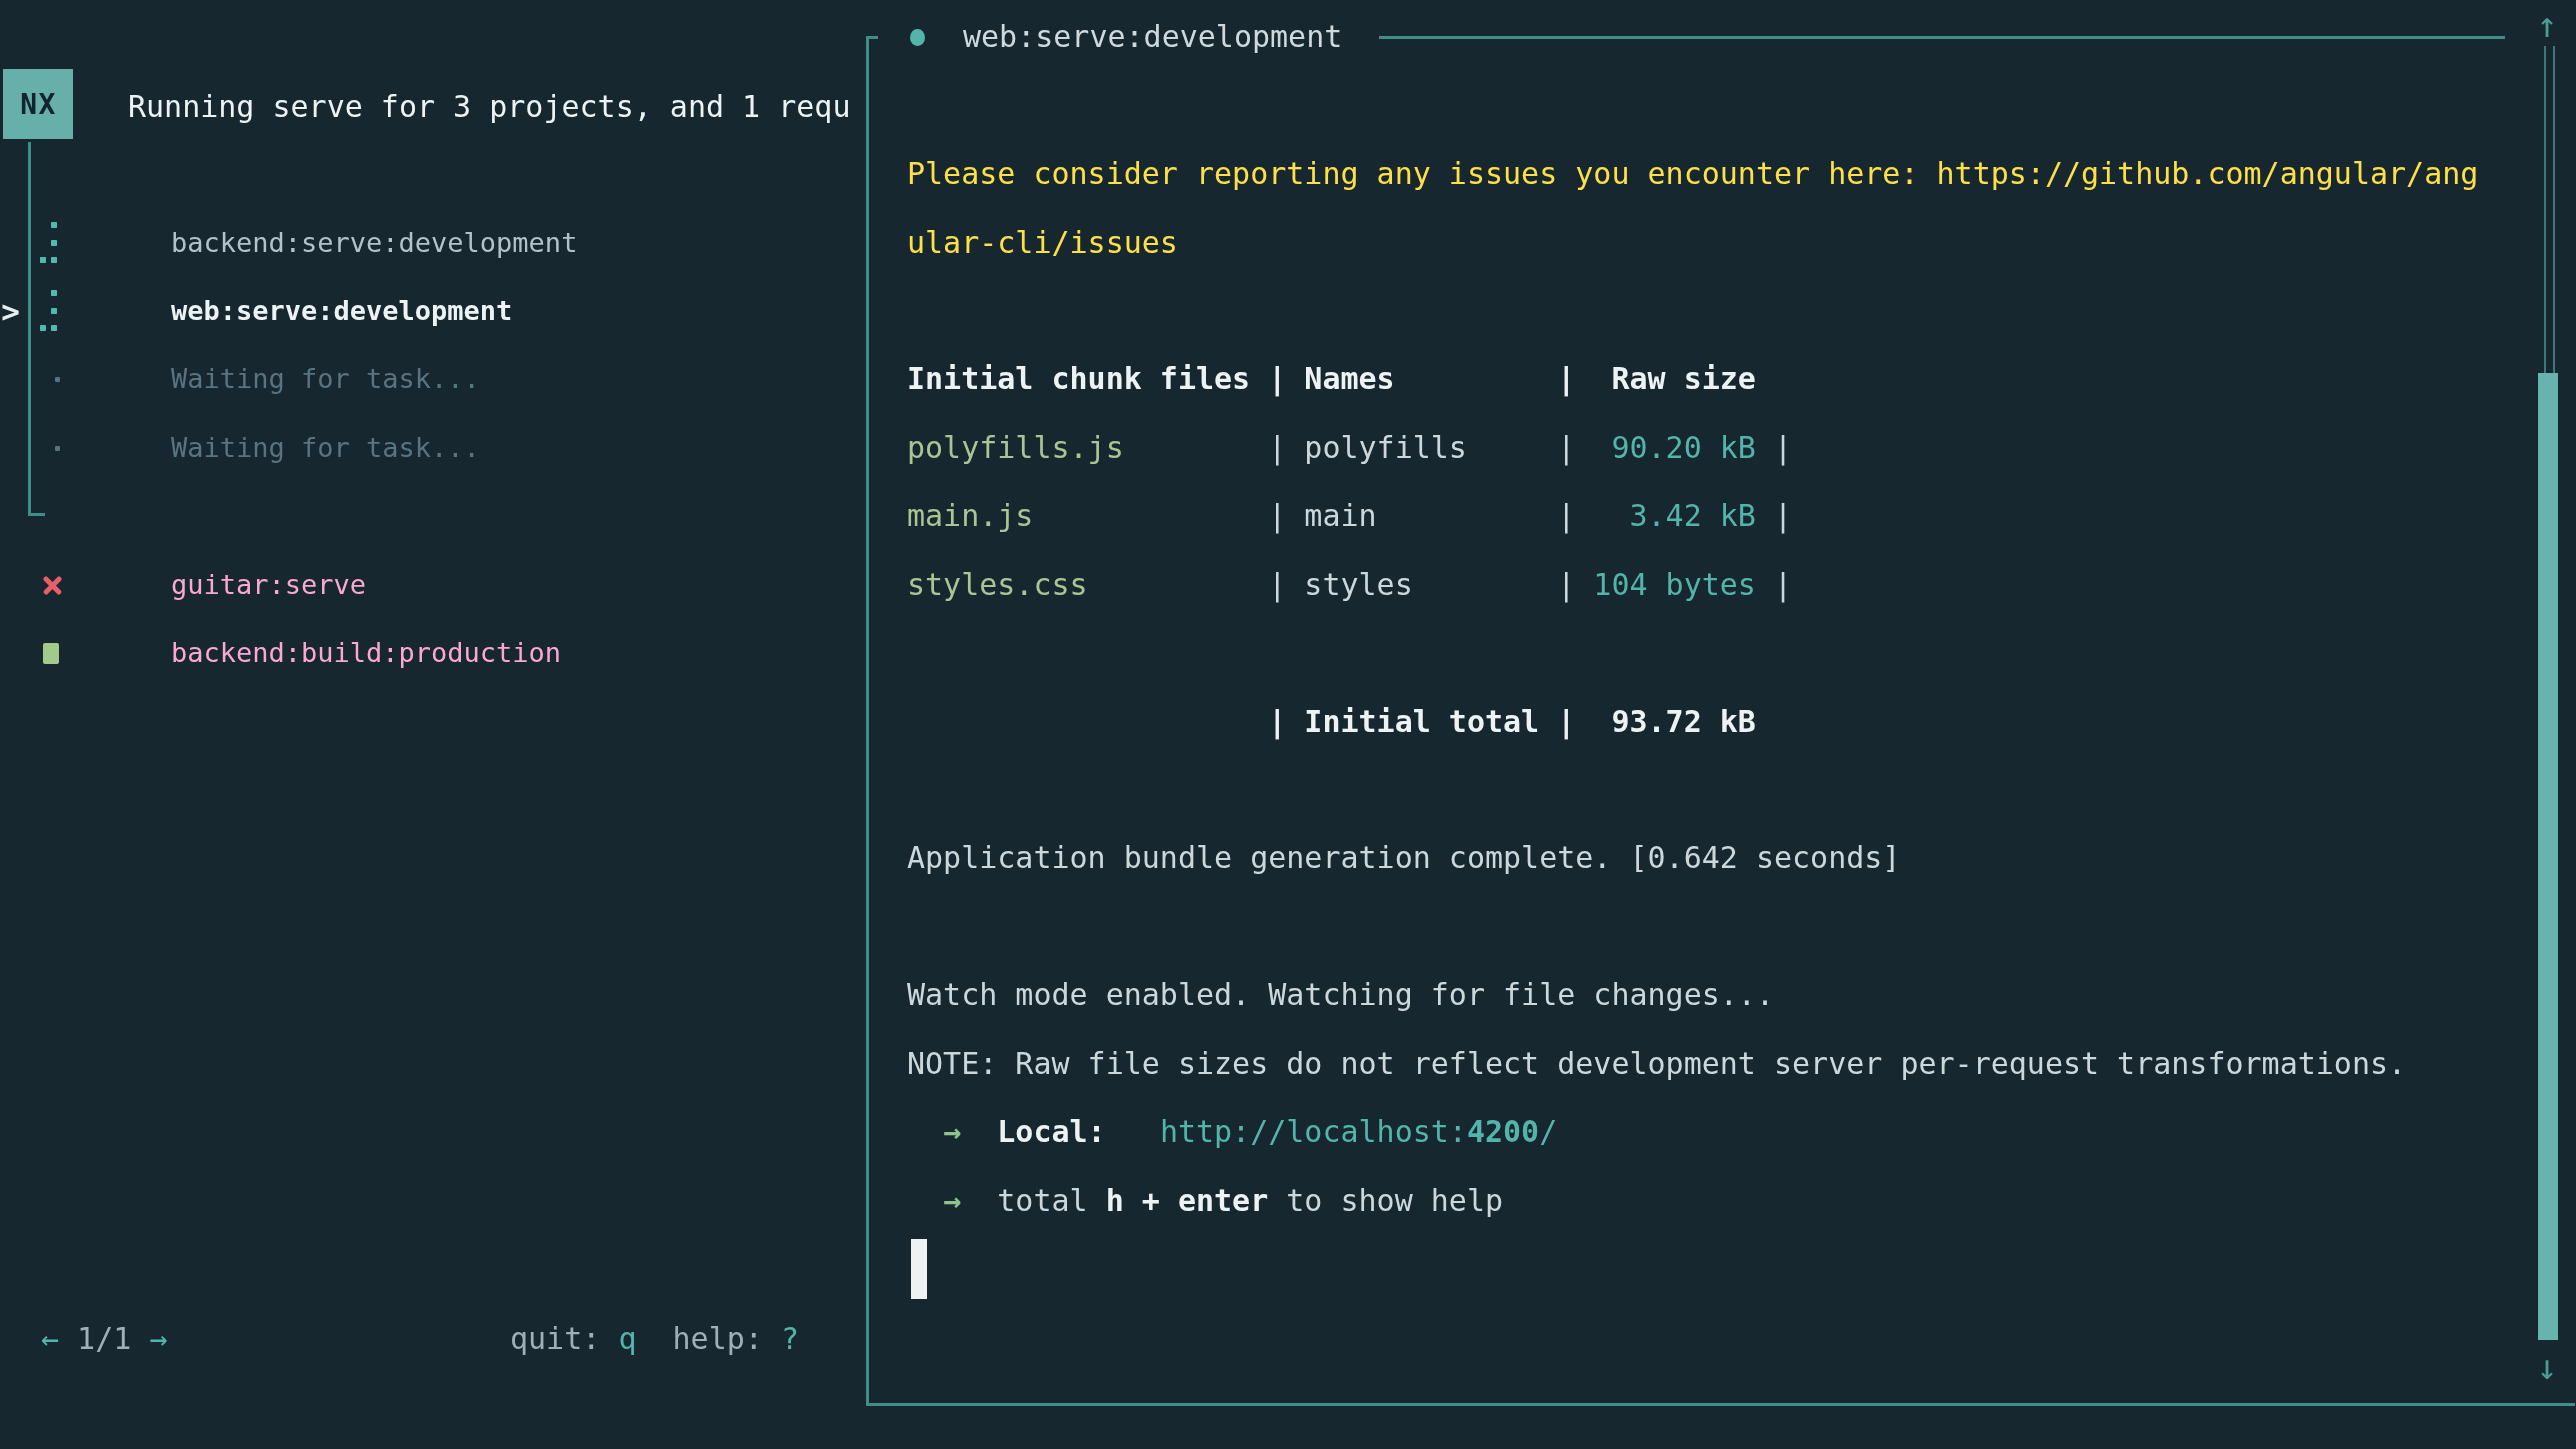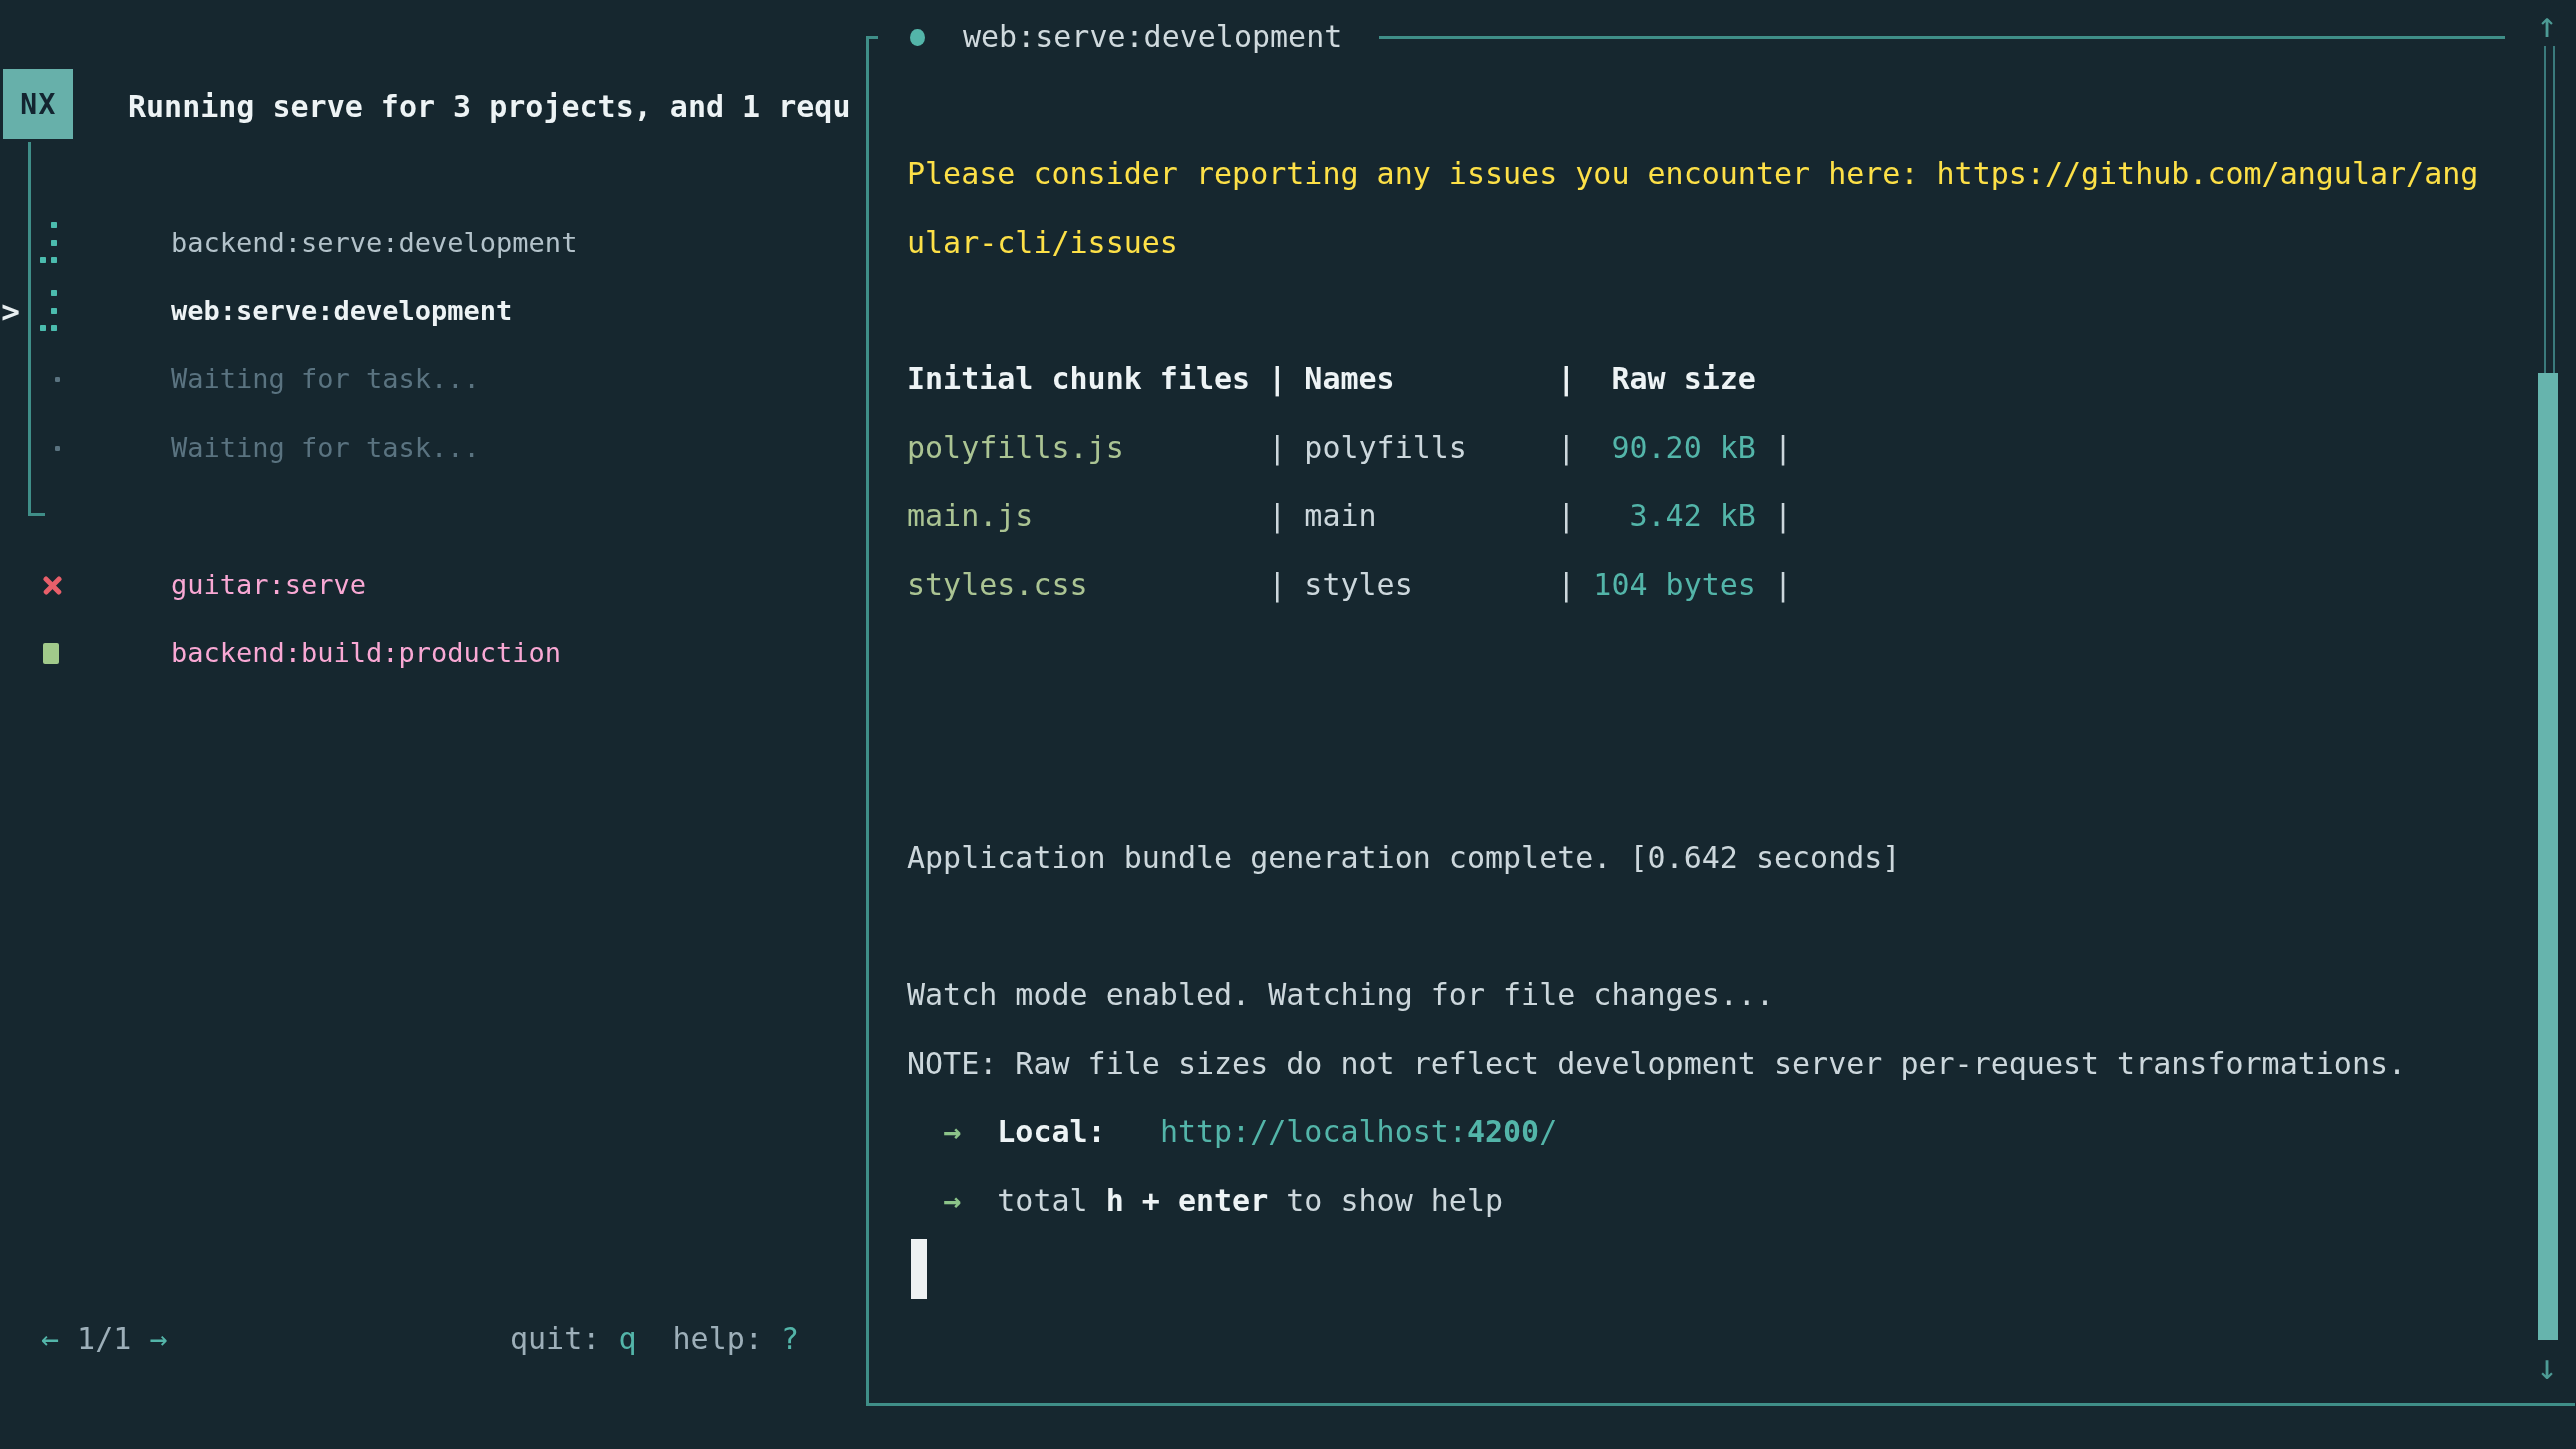--- a/index.html
+++ b/index.html
@@ -13,21 +13,21 @@
   .c-green{color:#abc493;}
   .c-teal{color:#53b5a9;}
   .c-tealbold{color:#53b5a9;font-weight:bold;}
   .c-arrow{color:#8cc489;font-weight:bold;}
   .c-hint{color:#9dafb9;}
   
   #nx-badge{left:3.4px;top:69px;width:70px;height:70px;background:#67b0aa;
     display:flex;align-items:center;justify-content:center;}
   #nx-badge span{color:#132430;font-weight:bold;font-size:28px;letter-spacing:1.3px;}
   #main-title{left:128px;top:73px;width:735px;height:68px;line-height:68px;
-    font-size:30px;font-weight:bold;color:#edf3f5;white-space:pre;overflow:hidden;}
+    font-size:30px;font-weight:normal;color:#edf3f5;white-space:pre;overflow:hidden;}
   #tree-line{left:28px;top:142px;width:2.7px;height:371px;background:#3f8e88;}
   #tree-foot{left:28px;top:513px;width:17.4px;height:2.7px;background:#3f8e88;}
   .task-row{left:0;width:864px;height:68px;}
   .task-label{position:absolute;left:128px;top:0;height:68px;line-height:68px;
     font-size:27px;white-space:pre;margin-left:43px;}
   .lbl-running{color:#b3c2ca;}
   .lbl-selected{color:#edf3f5;font-weight:bold;}
   .lbl-waiting{color:#5a7380;}
   .lbl-done{color:#f9a8d4;}
   .chevron{position:absolute;left:1.3px;top:0;height:68px;line-height:68px;
@@ -122,20 +122,21 @@
 <div class="abs panel-border" style="left:1379px;top:36px;width:1126px;height:2.7px;"></div>
 <div class="abs panel-border" style="left:866px;top:1403px;width:1709px;height:2.7px;"></div>
 
 <div id="terminal" class="abs">
     <div class="term-line" style="top: 140px;"><span class="c-yellow">Please consider reporting any issues you encounter here: https://github.com/angular/ang</span></div>
     <div class="term-line" style="top: 345px;"><span class="c-boldwhite">Initial chunk files | Names         |  Raw size</span></div>
     <div class="term-line" style="top: 209px;"><span class="c-yellow">ular-cli/issues</span></div>
     <div class="term-line" style="top: 414px;"><span class="c-green">polyfills.js        </span><span class="c-text">| </span><span class="c-text">polyfills     </span><span class="c-text">|</span><span class="c-teal">  90.20 kB</span><span class="c-text"> |</span></div>
     <div class="term-line" style="top: 482px;"><span class="c-green">main.js             </span><span class="c-text">| </span><span class="c-text">main          </span><span class="c-text">|</span><span class="c-teal">   3.42 kB</span><span class="c-text"> |</span></div>
     <div class="term-line" style="top: 551px;"><span class="c-green">styles.css          </span><span class="c-text">| </span><span class="c-text">styles        </span><span class="c-text">|</span><span class="c-teal"> 104 bytes</span><span class="c-text"> |</span></div>
+    <div class="term-line" style="top: 688px;"><span class="c-boldwhite">                    | Initial total |  93.72 kB</span></div>
     <div class="term-line" style="top: 824px;"><span class="c-text">Application bundle generation complete. [0.642 seconds]</span></div>
     <div class="term-line" style="top: 961px;"><span class="c-text">Watch mode enabled. Watching for file changes...</span></div>
     <div class="term-line" style="top: 1030px;"><span class="c-text">NOTE: Raw file sizes do not reflect development server per-request transformations.</span></div>
     <div class="term-line" style="top: 1098px;"><span class="c-text">  </span><span class="c-arrow">→</span><span class="c-text">  </span><span class="c-boldwhite">Local:</span><span class="c-text">   </span><span class="c-teal">http://localhost:</span><span class="c-tealbold">4200</span><span class="c-teal">/</span></div>
     <div class="term-line" style="top: 1167px;"><span class="c-text">  </span><span class="c-arrow">→</span><span class="c-text">  </span><span class="c-text">total </span><span class="c-boldwhite">h + enter</span><span class="c-text"> to show help</span></div>
   </div>
 <div id="cursor" class="abs"></div>
 
 <div class="abs scroll-arrow" style="left:2530px;top:5.4px;">↑</div>
 <div id="scroll-track" class="abs"></div>

